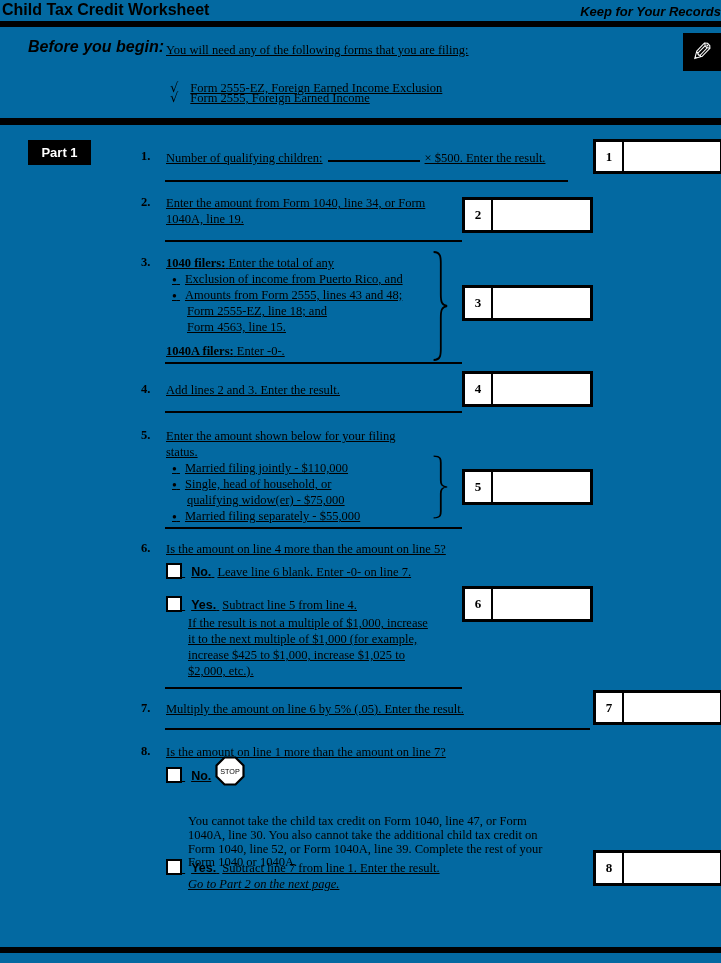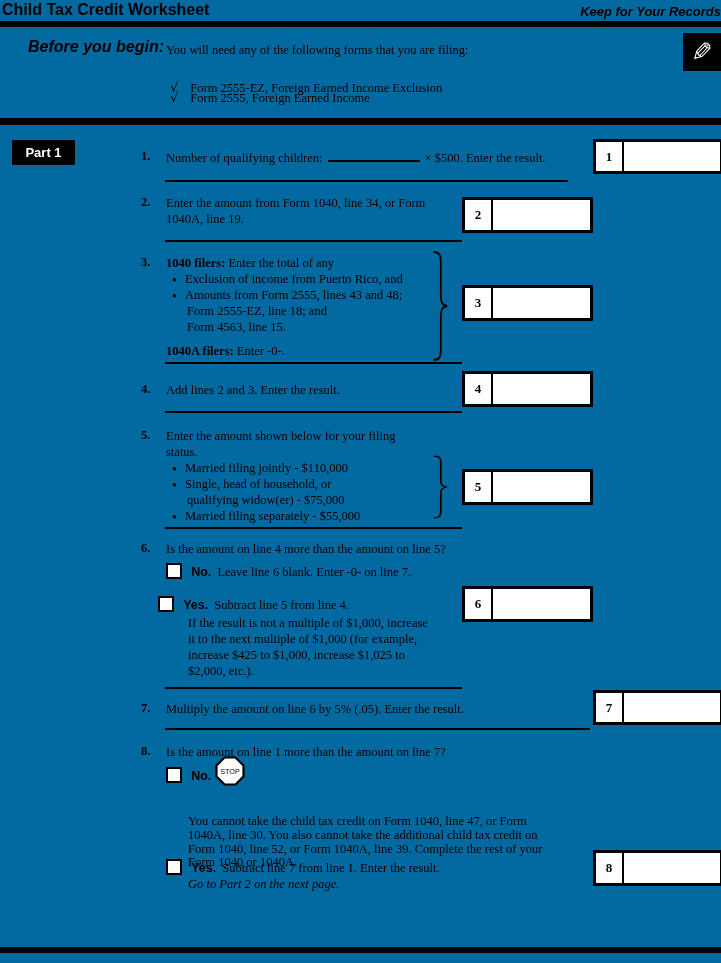--- a/index.html
+++ b/index.html
@@ -1,18 +1,18 @@
 <!DOCTYPE html>
 <html><head>
 <meta charset="utf-8">
 <style>
   html,body{margin:0;padding:0;background:#fff;}
   #page{position:relative;width:721px;height:963px;background:#0369a1;color:#000;overflow:hidden;}
   .abs{position:absolute;}
-  .serif{font:12.5px/16px "Liberation Serif", serif;}
+  .serif{font:12.5px/16px "Liberation Serif", serif;text-decoration:underline;}
   .serif-tight{font:12.5px/13.8px "Liberation Serif", serif;margin-top:25px;}
   .bold{font-weight:bold;}
   .ital{font-style:italic;}
   .title{font:bold 16px "Liberation Sans", sans-serif;}
   .tagline{font:bold italic 13px "Liberation Sans", sans-serif;font-style:italic;}
   .byb{font:bold italic 16px "Liberation Sans", sans-serif;font-style:italic;}
   .bar{background:#000;}
   .rule{background:#000;height:2px;}
   .badge{background:#000;color:#fff;font:bold 13px "Liberation Sans", sans-serif;display:flex;align-items:center;justify-content:center;}
   .linenum{font:bold 12.5px "Liberation Serif", serif;}
@@ -48,21 +48,21 @@
     <span class="check">√</span>
     <span class="serif" style="margin-left:8px;">Form 2555-EZ, Foreign Earned Income Exclusion</span>
   </div>
 
   <div class="abs pencilbox" style="left:683px;top:33px;width:38px;height:38px;">
     <span class="pencil">✎</span>
   </div>
 
   <div class="abs bar" style="left:0;top:118px;width:721px;height:7px;"></div>
 
-  <div class="abs badge" style="left:12px;top:140px;width:63px;height:25px;">Part 1</div>
+  <div class="abs badge" style="left:28px;top:140px;width:63px;height:25px;">Part 1</div>
 
   <div class="abs linenum" style="left:141px;top:149px;">1.</div>
   <div class="abs serif" style="left:166px;top:149px;white-space:nowrap;">
     <span>Number of qualifying children:</span><span class="blankline"></span><span>×  $500. Enter the result.</span>
   </div>
   <div class="abs entrybox" style="left:593px;top:139px;width:130px;height:35px;">
     <div class="cell-num">1</div>
     <div class="cell-entry"></div>
   </div>
   <div class="abs rule" style="left:165px;top:180px;width:403px;"></div>
@@ -139,21 +139,21 @@
   </div>
   <div class="abs rule" style="left:165px;top:527px;width:297px;"></div>
 
   <div class="abs linenum" style="left:141px;top:541px;">6.</div>
   <div class="abs serif" style="left:166px;top:541px;">Is the amount on line 4 more than the amount on line 5?</div>
   <div class="abs serif" style="left:166px;top:563px;white-space:nowrap;">
     <span class="checkbox" style="vertical-align:-3px;"></span>
     <span class="blab" style="margin-left:6px;">No.</span>
     <span style="margin-left:3px;">Leave line 6 blank. Enter -0- on line 7.</span>
   </div>
-  <div class="abs serif" style="left:158px;top:596px;white-space:nowrap;">
+  <div class="abs serif" style="left:166px;top:596px;white-space:nowrap;">
     <span class="checkbox" style="vertical-align:-3px;"></span>
     <span class="blab" style="margin-left:6px;">Yes.</span>
     <span style="margin-left:3px;">Subtract line 5 from line 4.</span>
   </div>
   <div class="abs serif" style="left:188px;top:615px;width:246px;">If the result is not a multiple of $1,000, increase it to the next multiple of $1,000 (for example, increase $425 to $1,000, increase $1,025 to $2,000, etc.).</div>
   <div class="abs entrybox" style="left:462px;top:586px;width:131px;height:36px;">
     <div class="cell-num">6</div>
     <div class="cell-entry"></div>
   </div>
   <div class="abs rule" style="left:165px;top:687px;width:297px;"></div>

